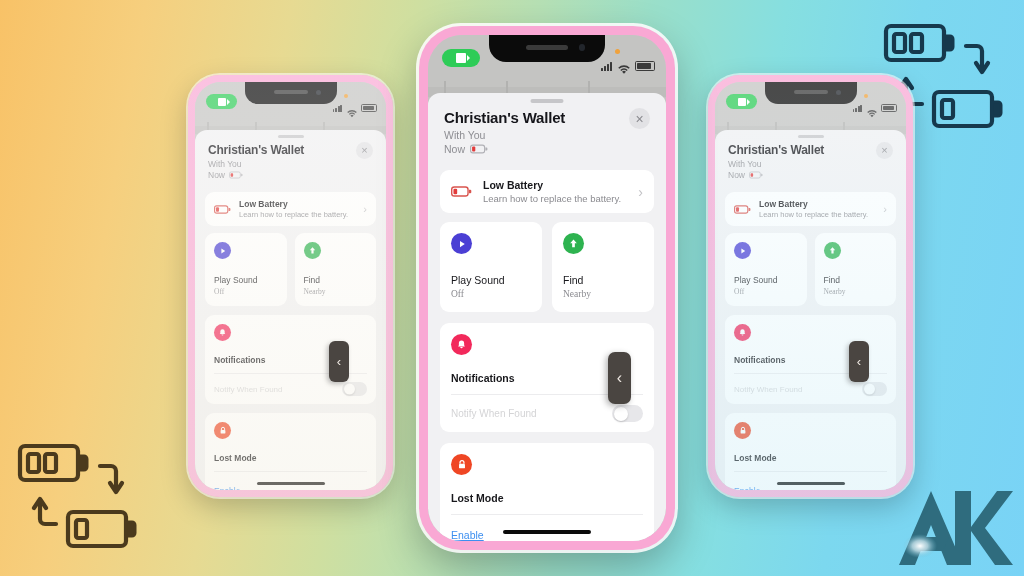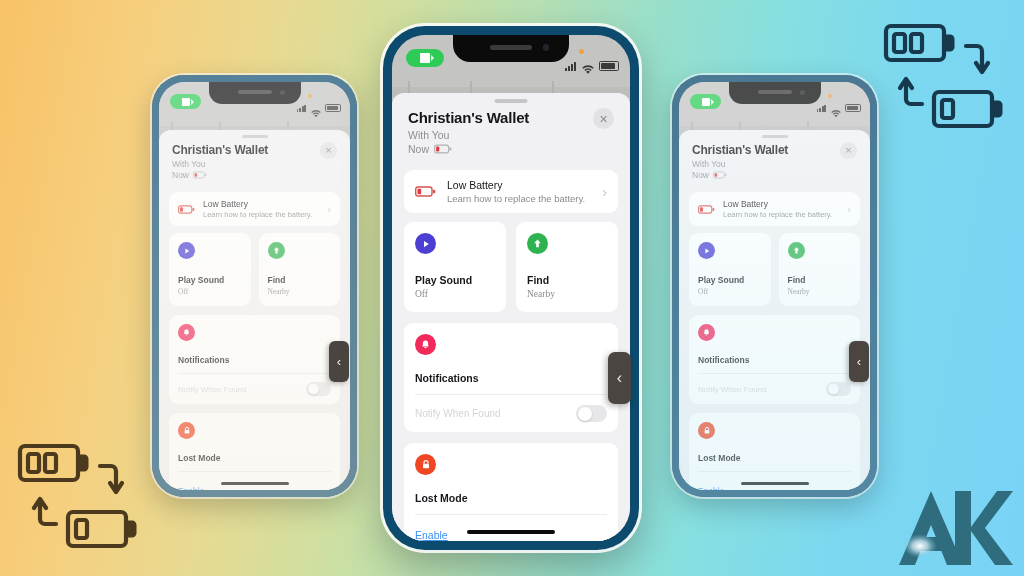--- a/index.html
+++ b/index.html
@@ -2,21 +2,21 @@
 <html><head>
 <meta charset="utf-8">
 <style>
   html,body{margin:0;padding:0;}
   body{
     width:1024px;height:576px;overflow:hidden;position:relative;
     font-family:"Liberation Sans","DejaVu Sans",sans-serif;
     background:linear-gradient(100deg,#f8c267 0%,#f6cf7e 13%,#e7da92 26%,#cfdfa0 37%,#b6e0b4 48%,#9adfc9 58%,#86dfe0 70%,#7cd8ef 82%,#79d3f6 100%);
   }
   
-  .phone{position:absolute;background:#0c4a6e;overflow:hidden;}
+  .phone{position:absolute;background:#f9a8d4;overflow:hidden;margin-left:36px;}
   .screen{position:absolute;overflow:hidden;background:#c9c9c9;}
 
   
   .map{position:absolute;inset:0;background:#c4c4c2;}
   .map .rd{position:absolute;background:#b2b2b0;}
   .map .blk{position:absolute;background:#cfcfcd;}
 
   
   .notch{position:absolute;left:50%;transform:translateX(-50%);top:0;background:#0b0b0b;}
   .notch .spk{position:absolute;left:50%;transform:translateX(-50%);background:#3a3a3a;border-radius:40px;}
@@ -41,28 +41,28 @@
   .grabber{position:absolute;left:50%;transform:translateX(-50%);background:#c6c6c9;border-radius:99px;}
   .sheethead{position:relative;}
   .title{font-weight:bold;color:#15151a;letter-spacing:-.2px;}
   .sub{color:#8e8e93;}
   .subrow{display:flex;color:#8e8e93;}
   .closebtn{position:absolute;border-radius:50%;background:#e2e2e5;display:flex;align-items:center;justify-content:center;color:#8a8a8f;}
 
   .card{background:#fff;border-radius:9px;}
   .lowbatt{display:flex;align-items:center;position:relative;}
   .lb-txt{flex:1;}
-  .lb-title{font-weight:normal;color:#18181c;}
+  .lb-title{font-weight:bold;color:#18181c;}
   .lb-sub{color:#8b8b90;}
   .chev{color:#c2c2c6;}
 
   .tilerow{display:flex;}
   .tile{background:#fff;border-radius:9px;position:relative;}
   .ic{border-radius:50%;display:flex;align-items:center;justify-content:center;color:#fff;}
-  .tile-title{font-weight:bold;color:#18181c;}
+  .tile-title{font-weight:normal;color:#18181c;}
   .tile-sub{color:#8b8b90;font-family:Liberation Serif, serif;}
 
   .sec-title{font-weight:bold;color:#18181c;}
   .divider{background:#ececee;height:1px;}
   .togglerow{display:flex;align-items:center;justify-content:space-between;}
   .toglabel{color:#d4d4d6;}
   .toggle{background:#e7e7ea;border-radius:99px;position:relative;}
   .toggle .knob{position:absolute;background:#fff;border-radius:50%;top:50%;transform:translateY(-50%);box-shadow:0 1px 2px rgba(0,0,0,.18);}
   .lnk{color:#3d8ff0;}
   .lnk.u{text-decoration:underline;}

